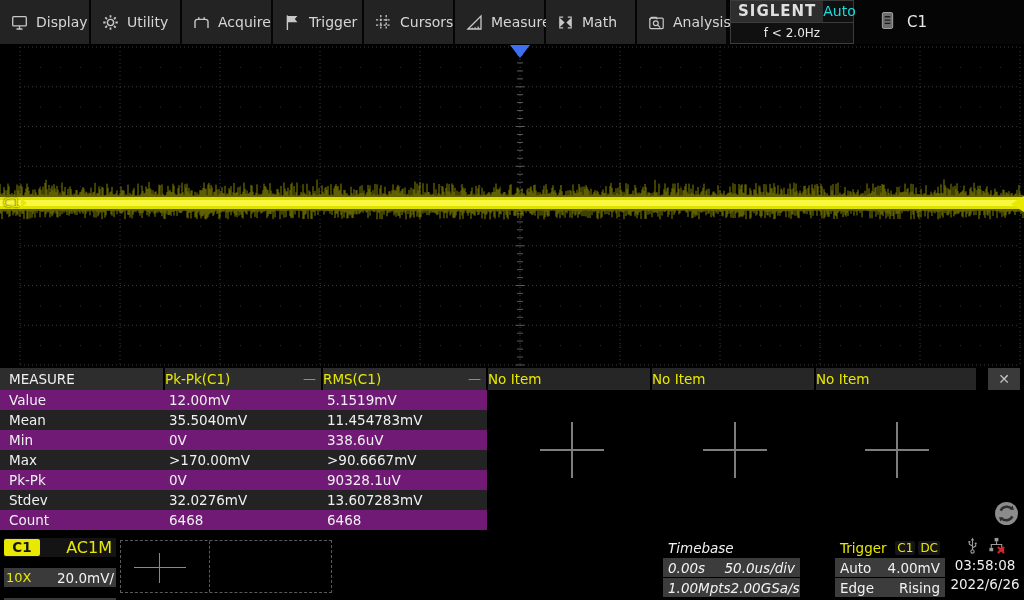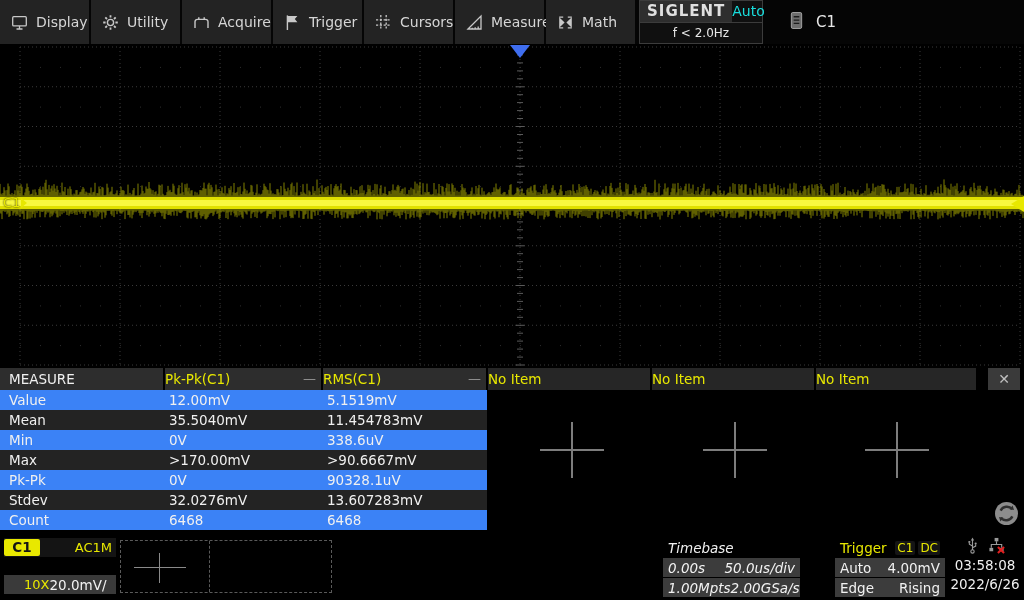--- a/index.html
+++ b/index.html
@@ -34,41 +34,41 @@
 
   
   .measure{position:absolute;top:368px;left:0;width:1024px;height:164px;background:#000;font-size:13.5px;}
   .mcell{position:absolute;height:22px;line-height:22px;box-sizing:border-box;}
   .m-title{left:0;width:163px;background:#2d2d2d;color:#f0f0f0;padding-left:9px;}
   .m-col{background:#2d2d2d;color:#e8e800;}
   .m-col.noitem{background:#262626;}
   .minus-btn{position:absolute;right:5px;top:0;color:#9a9a9a;font-size:13px;cursor:default;}
   .m-close{left:988px;width:32px;background:#3a3a3a;color:#c0c0c0;text-align:center;font-size:14px;}
   .mrow{position:absolute;left:0;width:487px;height:20px;line-height:20px;}
-  .mrow.odd{background:#3b82f6;}
+  .mrow.odd{background:#701a75;}
   .mrow.even{background:#232323;}
   .mrow span{position:absolute;color:#f0f0f0;}
   .mr-label{left:9px;}
   .mr-v1{left:169px;}
   .mr-v2{left:327px;}
   .plus{position:absolute;}
   .plus::before{content:"";position:absolute;left:0;right:0;top:50%;height:2px;margin-top:-1px;background:#7d7d7d;}
   .plus::after{content:"";position:absolute;top:0;bottom:0;left:50%;width:2px;margin-left:-1px;background:#7d7d7d;}
   .plus-sm::before{height:1px;background:#8a8a8a;}
   .plus-sm::after{width:1px;background:#8a8a8a;}
   .refresh{position:absolute;left:993px;top:132px;width:27px;height:27px;}
 
   
   .bottombar{position:absolute;top:535px;left:0;width:1024px;height:65px;background:#000;font-size:13.5px;}
   .chanbox{position:absolute;left:4px;top:3px;width:112px;height:57px;}
   .cb-row{height:19px;display:flex;align-items:center;box-sizing:border-box;}
   .cb-top{background:#141414;}
   .cb-badge{width:36px;height:17px;background:#e8e800;color:#141414;font-weight:bold;text-align:center;line-height:17px;border-radius:2px;}
-  .cb-coupling{margin-left:auto;color:#e8e800;padding-right:4px;font-size:13px;}
-  .cb-grey{background:#3a3a3a;margin-top:18px;padding:0 20px;}
+  .cb-coupling{margin-left:auto;color:#e8e800;padding-right:4px;font-size:16px;}
+  .cb-grey{background:#3a3a3a;margin-top:11px;padding:0 2px;}
   .cb-grey .lab{color:#e8e800;font-size:13px;}
   .cb-grey .val{margin-left:auto;color:#f2f2f2;}
   .addbox{position:absolute;left:120px;top:5px;width:212px;height:53px;border:1px dashed #5a5a5a;box-sizing:border-box;}
   .addbox .divider{position:absolute;left:88px;top:0;bottom:0;border-left:1px dashed #5a5a5a;}
   .panel{position:absolute;top:3px;}
   .p-head{height:19px;display:flex;align-items:center;padding:0 5px;color:#f0f0f0;}
   .p-row{height:19px;background:#3c3c3c;margin-top:1px;display:flex;align-items:center;justify-content:space-between;
          padding:0 5px;color:#f2f2f2;}
   .tb-panel{left:663px;width:137px;font-style:italic;}
   .tr-panel{left:835px;width:110px;}
@@ -142,20 +142,31 @@
           <span>Measure</span>
         </div>
         <div class="menu-item">
           <span class="icon">
             <svg viewBox="0 0 17 17">
               <path d="M2.2 3.2l5.4 5.3-5.4 5.3zM14.8 3.2L9.4 8.5l5.4 5.3z" fill="#c8c8c8"></path>
               <path d="M2.2 3.2h4M10.8 3.2h4M2.2 13.8h4M10.8 13.8h4" stroke="#c8c8c8" stroke-width="1.2"></path>
             </svg>
           </span>
           <span>Math</span>
+        </div>
+        <div class="menu-item">
+          <span class="icon">
+            <svg viewBox="0 0 17 17" fill="none" stroke="#c8c8c8" stroke-width="1.2">
+              <path d="M1.8 5.5l1.8-2.2h4.6l1 2"></path>
+              <rect x="1.8" y="4.2" width="13.4" height="10.4" rx="1"></rect>
+              <circle cx="7.8" cy="9.2" r="2.4"></circle>
+              <path d="M9.6 11l2.6 2.6"></path>
+            </svg>
+          </span>
+          <span>Analysis</span>
         </div>
       </div>
     <div class="brand-block">
       <div class="brand-top">
         <span class="brand-logo">SIGLENT</span>
         <span class="acq-status">Auto</span>
       </div>
       <div class="freq-counter">f &lt; 2.0Hz</div>
     </div>
     <div class="chan-widget">

